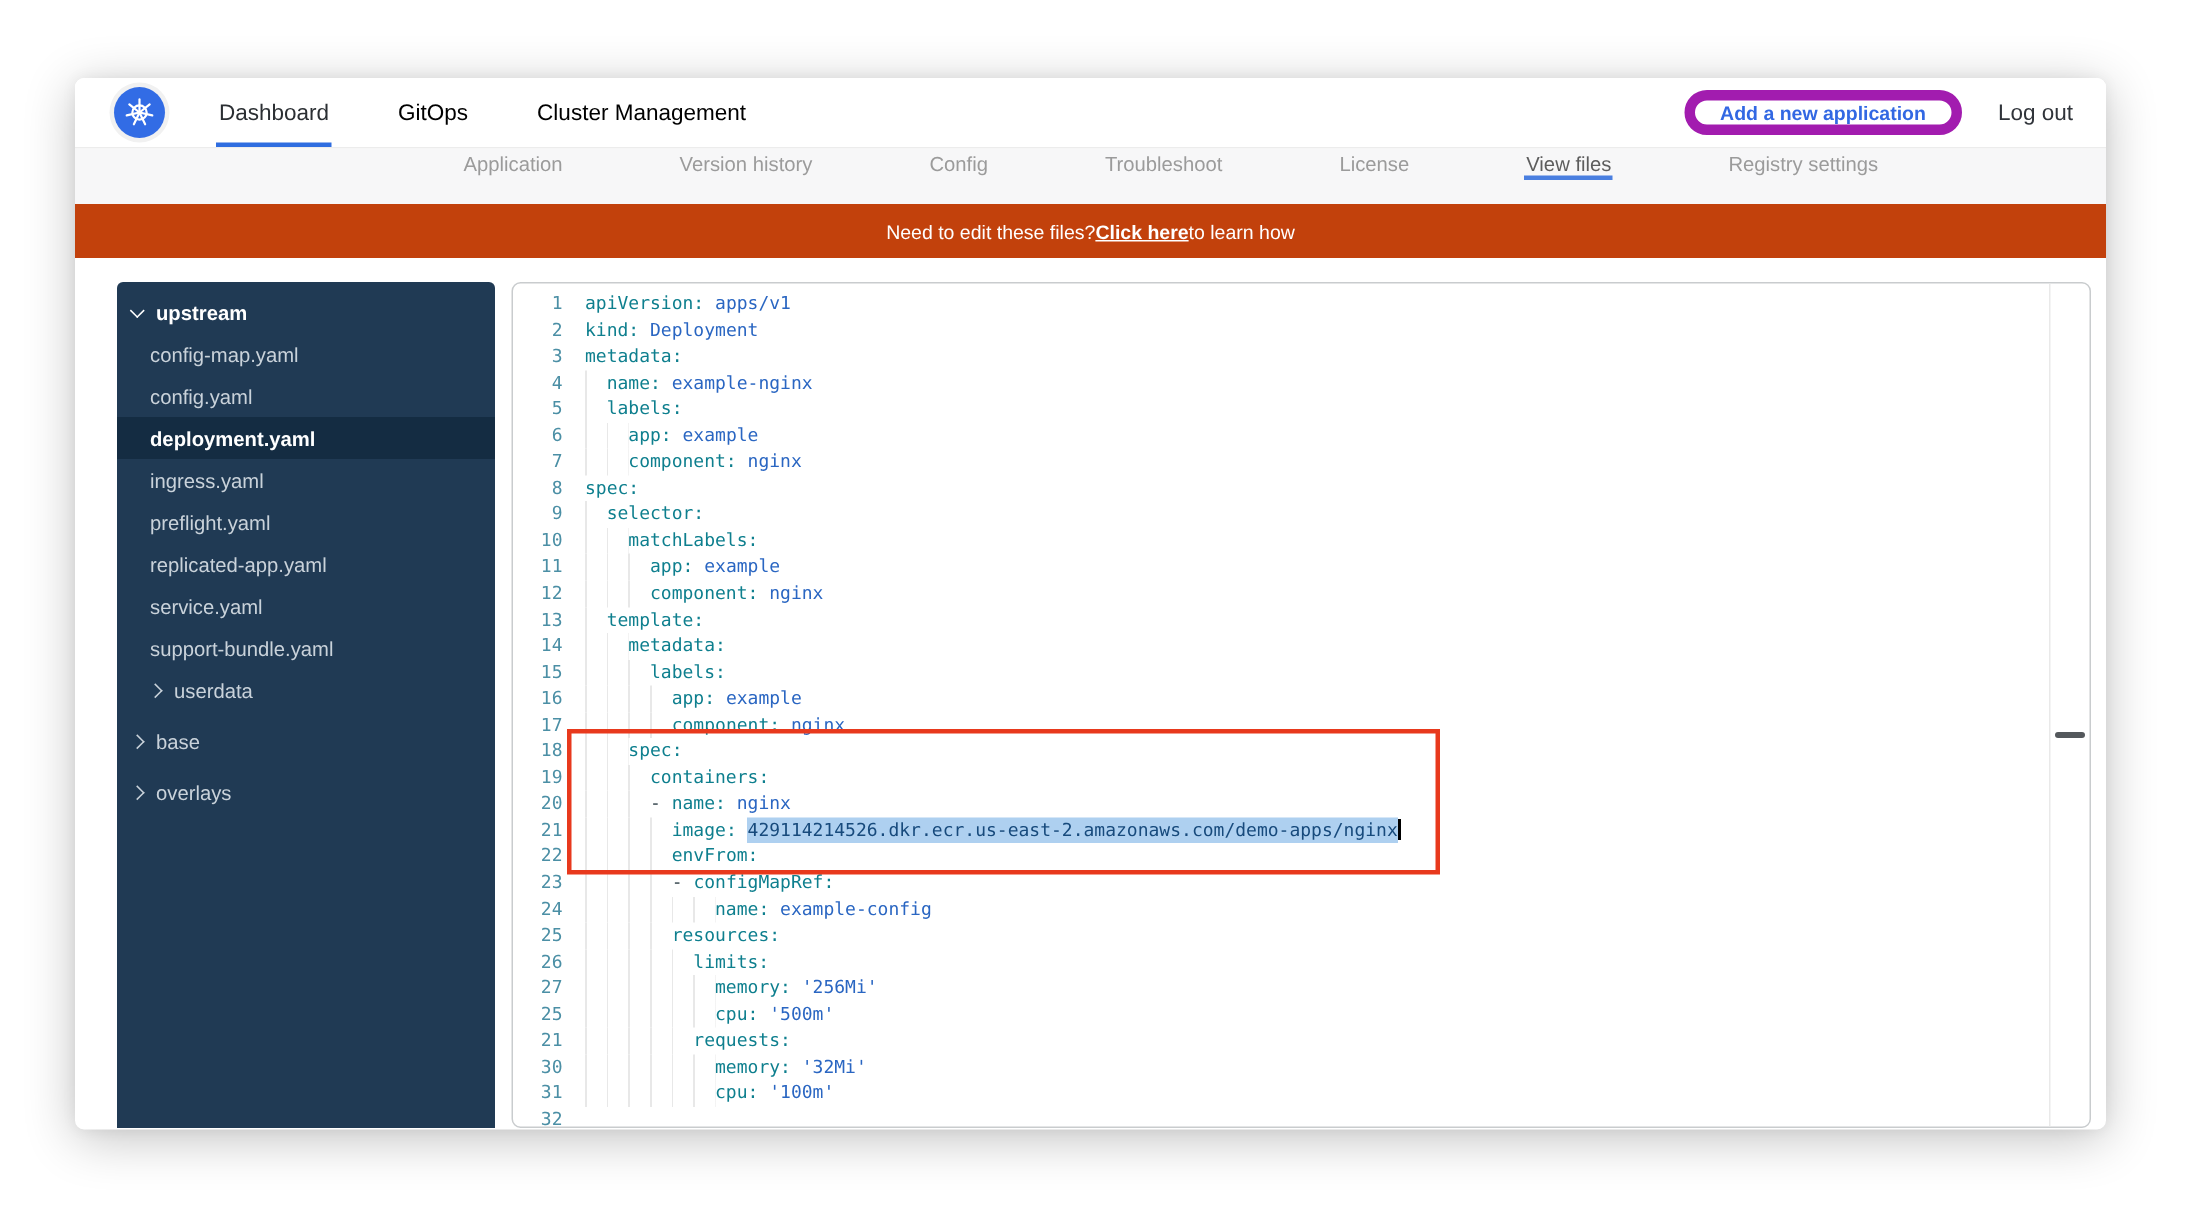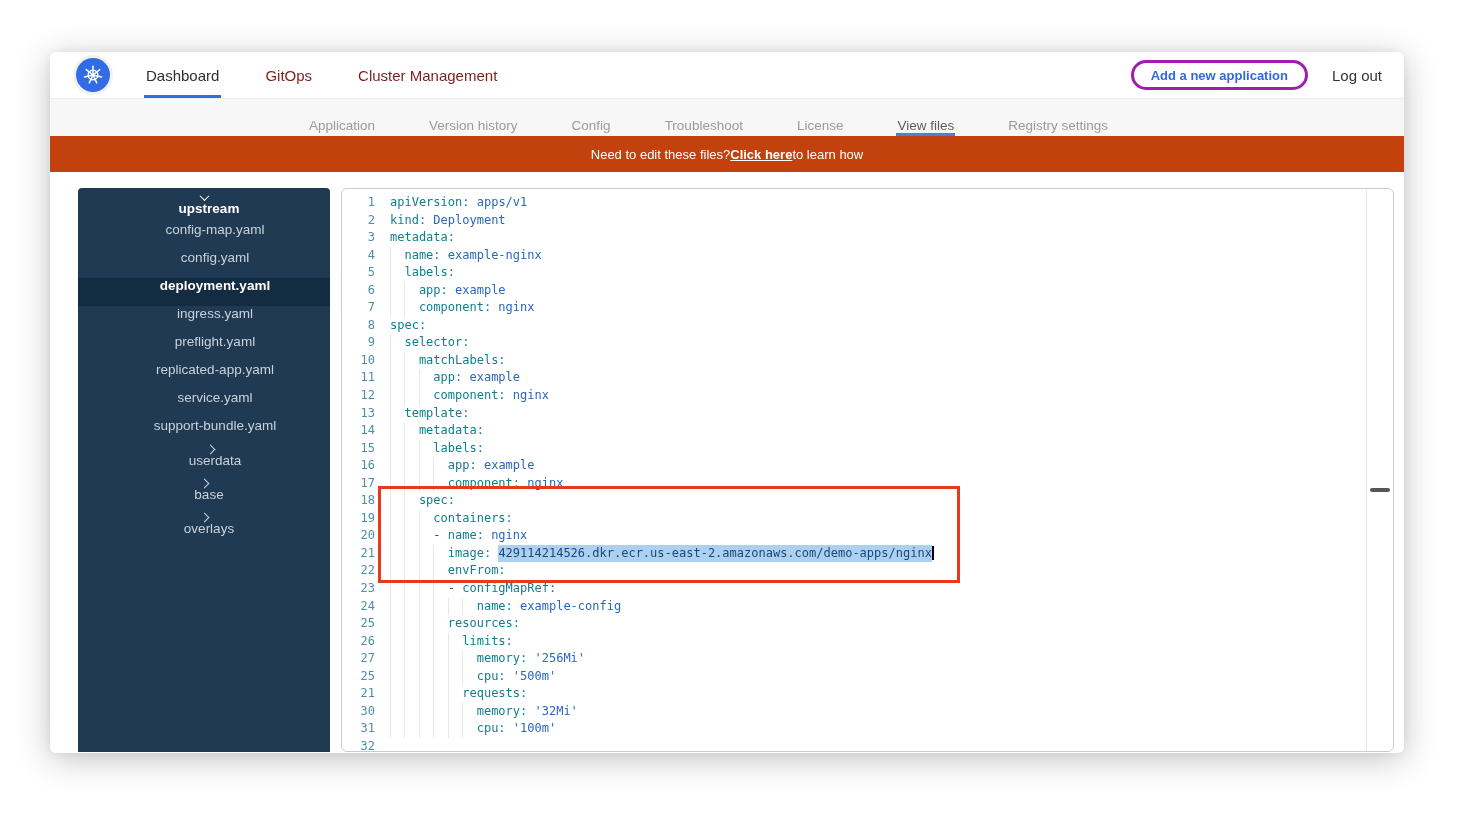--- a/index.html
+++ b/index.html
@@ -14,49 +14,49 @@
     display:flex; flex-direction:column; overflow:hidden;
   }
 
   
   .header { height:47px; display:flex; align-items:stretch; padding:0 22px 0 26px;
             border-bottom:1px solid #ececec; background:#fff; flex-shrink:0; }
   .logo { width:34px; height:34px; border-radius:50%; background:#326ce5; align-self:center;
           display:flex; align-items:center; justify-content:center;
           box-shadow:0 0 0 3px #f1f1f1; flex-shrink:0; }
   .main-nav { display:flex; margin-left:34px; gap:42px; align-items:stretch; }
-  .nav-item { display:flex; align-items:center; font-size:15px; color:#7f1d1d;
+  .nav-item { display:flex; align-items:center; font-size:15px; color:#000000;
               border-bottom:3px solid transparent; padding:3px 2px 0 2px; cursor:pointer; }
   .nav-item.active { color:#2b2f33; font-weight:500; border-bottom-color:#2f6de0; }
   .header-spacer { flex:1; }
-  .add-app-btn { align-self:center; height:30px; padding:0 17px; border:3px solid #a21caf;
+  .add-app-btn { align-self:center; height:30px; padding:0 17px; border:7px solid #a21caf;
                  border-radius:16px; color:#3268e3; font-size:13px; font-weight:bold;
                  background:#fff; display:flex; align-items:center; cursor:pointer; white-space:nowrap; }
   .logout { align-self:center; margin-left:24px; font-size:15px; color:#30343a; cursor:pointer; }
 
   
-  .tabbar { height:37px; background:#f7f7f8; display:flex; align-items:flex-end;
-            padding-left:258px; gap:52px; flex-shrink:0; }
+  .tabbar { height:37px; background:#f7f7f8; display:flex; align-items:flex-start;
+            padding-left:258px; gap:76px; flex-shrink:0; }
   .subtab { display:flex; align-items:center; font-size:13.5px; color:#9b9b9b;
             border-bottom:3px solid transparent; padding:3px 1px 0 1px; cursor:pointer; white-space:nowrap; }
   .subtab.active { color:#5d5d5d; border-bottom-color:#4a7fe0; }
 
   
   .banner { height:36px; background:#c2410c; color:#fff; font-size:13px;
             display:flex; align-items:center; justify-content:center; flex-shrink:0; }
   .banner a { color:#fff; font-weight:bold; text-decoration:underline; cursor:pointer; margin:0 0; }
 
   
   .content { flex:1; display:flex; padding:16px 10px 1px 28px; gap:11px; min-height:0; }
 
   
   .tree { width:252px; background:#203a54; border-radius:4px 4px 0 0; padding-top:6px;
           color:#c9d2da; flex-shrink:0; overflow:hidden; }
   .tree-row { height:28px; display:flex; align-items:center; padding-left:10px;
-              font-size:13.5px; cursor:pointer;flex-direction:column; }
+              font-size:13.5px; cursor:pointer; }
   .tree-row.lvl1 { padding-left:22px; }
   .tree-row.root-gap { margin-top:6px; }
   .tree-row.bold { color:#fff; font-weight:bold; }
   .tree-row.selected { background:#142c42; color:#fff; font-weight:bold; }
   .chev { width:7px; height:7px; border-right:1.5px solid currentColor; border-bottom:1.5px solid currentColor;
           display:inline-block; margin-right:9px; flex-shrink:0; }
   .chev.down { transform:rotate(45deg) translate(-1px,-1px); }
   .chev.right { transform:rotate(-45deg); }
 
   

